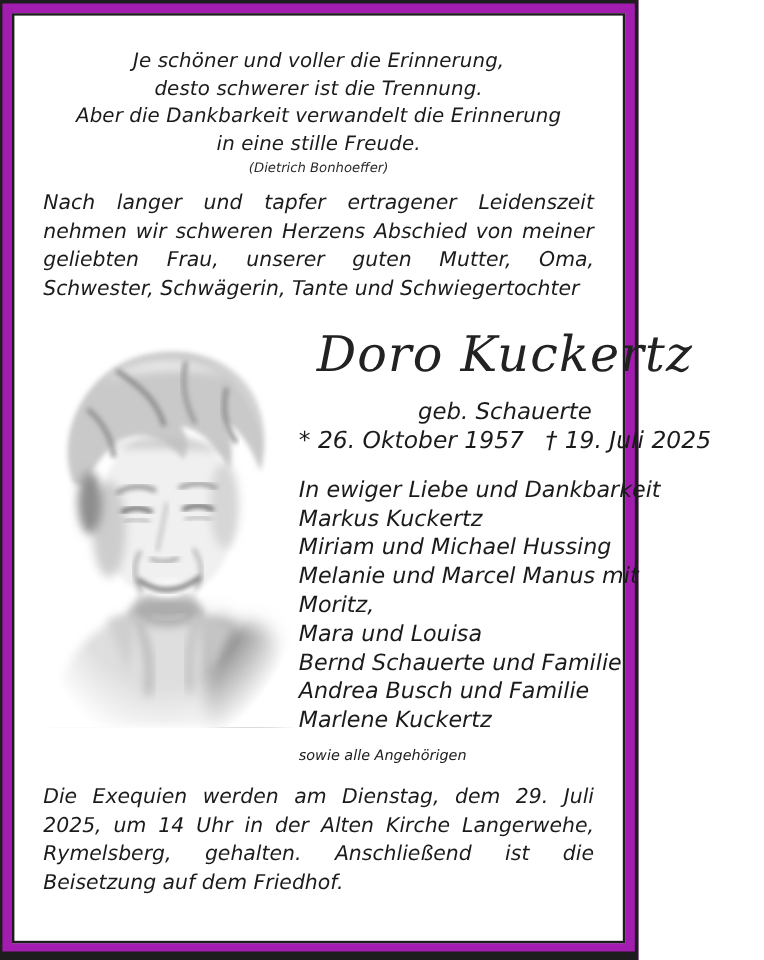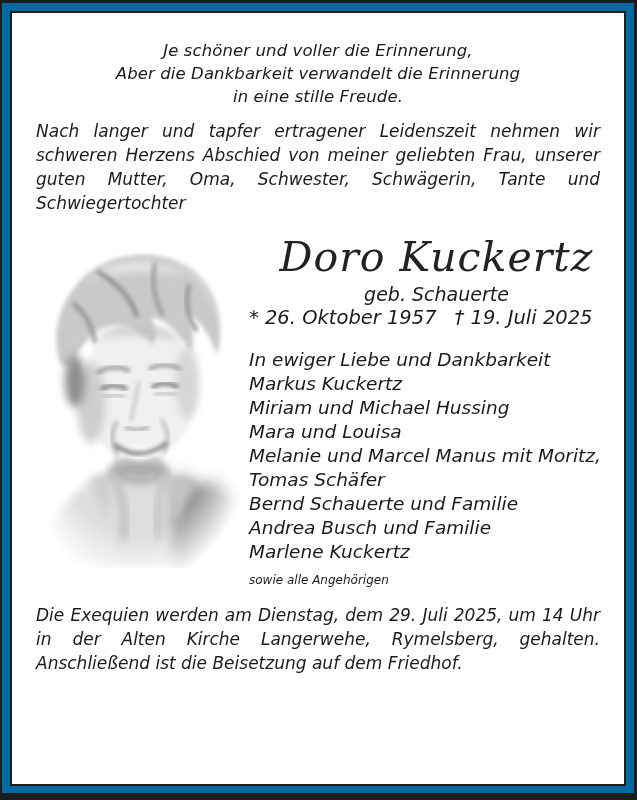--- a/index.html
+++ b/index.html
@@ -4,23 +4,23 @@
 <style>
   html, body { margin: 0; padding: 0; background: #ffffff; }
   body {
     width: 637px; height: 800px; overflow: hidden;
     font-family: "DejaVu Sans", sans-serif;
     color: #1b1b1b;
     -webkit-font-smoothing: antialiased;
   }
   .page {
     position: relative;
-    width: 637px; height: 800px;
+    width: 532px; height: 800px;
     box-sizing: border-box;
-    background: #0369a1;
+    background: #a21caf;
     border-top: 3px solid #1d1d1d;
     border-left: 2px solid #1d1d1d;
     border-right: 3px solid #1d1d1d;
     border-bottom: 7px solid #1d1d1d;
   }
   .frame {
     position: absolute;
     left: 8px; top: 8px; right: 8px; bottom: 7px;
     border: 2px solid #1d1d1d;
     box-sizing: border-box;
@@ -71,21 +71,21 @@
     font-weight: normal;
     font-size: 41px;
     line-height: 48px;
     letter-spacing: 1px;
     color: #222222;
   }
   .maiden {
     text-align: center;
     font-size: 19px;
     line-height: 22px;
-    margin-top: 2px;
+    margin-top: 13px;
   }
   .dates {
     font-size: 19.5px;
     line-height: 24px;
     margin-top: 1px;
     white-space: nowrap;
   }
   .dates .death { margin-left: 18px; }
   .mourners {
     margin-top: 18px;
@@ -112,23 +112,25 @@
   }
 </style>
 </head>
 <body>
 
 <div class="page">
   <div class="frame">
 
     <div class="quote">
       <div>Je schöner und voller die Erinnerung,</div>
+      <div>desto schwerer ist die Trennung.</div>
       <div>Aber die Dankbarkeit verwandelt die Erinnerung</div>
       <div>in eine stille Freude.</div>
     </div>
+    <div class="quote-attr">(Dietrich Bonhoeffer)</div>
 
     <p class="intro">Nach langer und tapfer ertragener Leidenszeit nehmen wir schweren Herzens Abschied von meiner geliebten Frau, unserer guten Mutter, Oma, Schwester, Schwägerin, Tante und Schwiegertochter</p>
 
     <div class="main">
       <div class="photo-wrap">
         <svg viewBox="0 0 218 335" width="218" height="335">
           <defs>
             <radialGradient id="vig" cx="50%" cy="48%" r="58%">
               <stop offset="0%" stop-color="#ffffff" stop-opacity="0"></stop>
               <stop offset="72%" stop-color="#ffffff" stop-opacity="0"></stop>
@@ -197,23 +199,22 @@
         <div class="name">Doro Kuckertz</div>
         <div class="maiden">geb. Schauerte</div>
         <div class="dates">
           <span class="birth">* 26. Oktober 1957</span><span class="death">† 19. Juli 2025</span>
         </div>
 
         <div class="mourners">
           <div>In ewiger Liebe und Dankbarkeit</div>
           <div>Markus Kuckertz</div>
           <div>Miriam und Michael Hussing</div>
+          <div>Melanie und Marcel Manus mit Moritz,</div>
           <div>Mara und Louisa</div>
-          <div>Melanie und Marcel Manus mit Moritz,</div>
-          <div>Tomas Schäfer</div>
           <div>Bernd Schauerte und Familie</div>
           <div>Andrea Busch und Familie</div>
           <div>Marlene Kuckertz</div>
           <div class="sowie">sowie alle Angehörigen</div>
         </div>
       </div>
     </div>
 
 
     <p class="service">Die Exequien werden am Dienstag, dem 29. Juli 2025, um 14 Uhr in der Alten Kirche Langerwehe, Rymelsberg, gehalten. Anschließend ist die Beisetzung auf dem Friedhof.</p>

